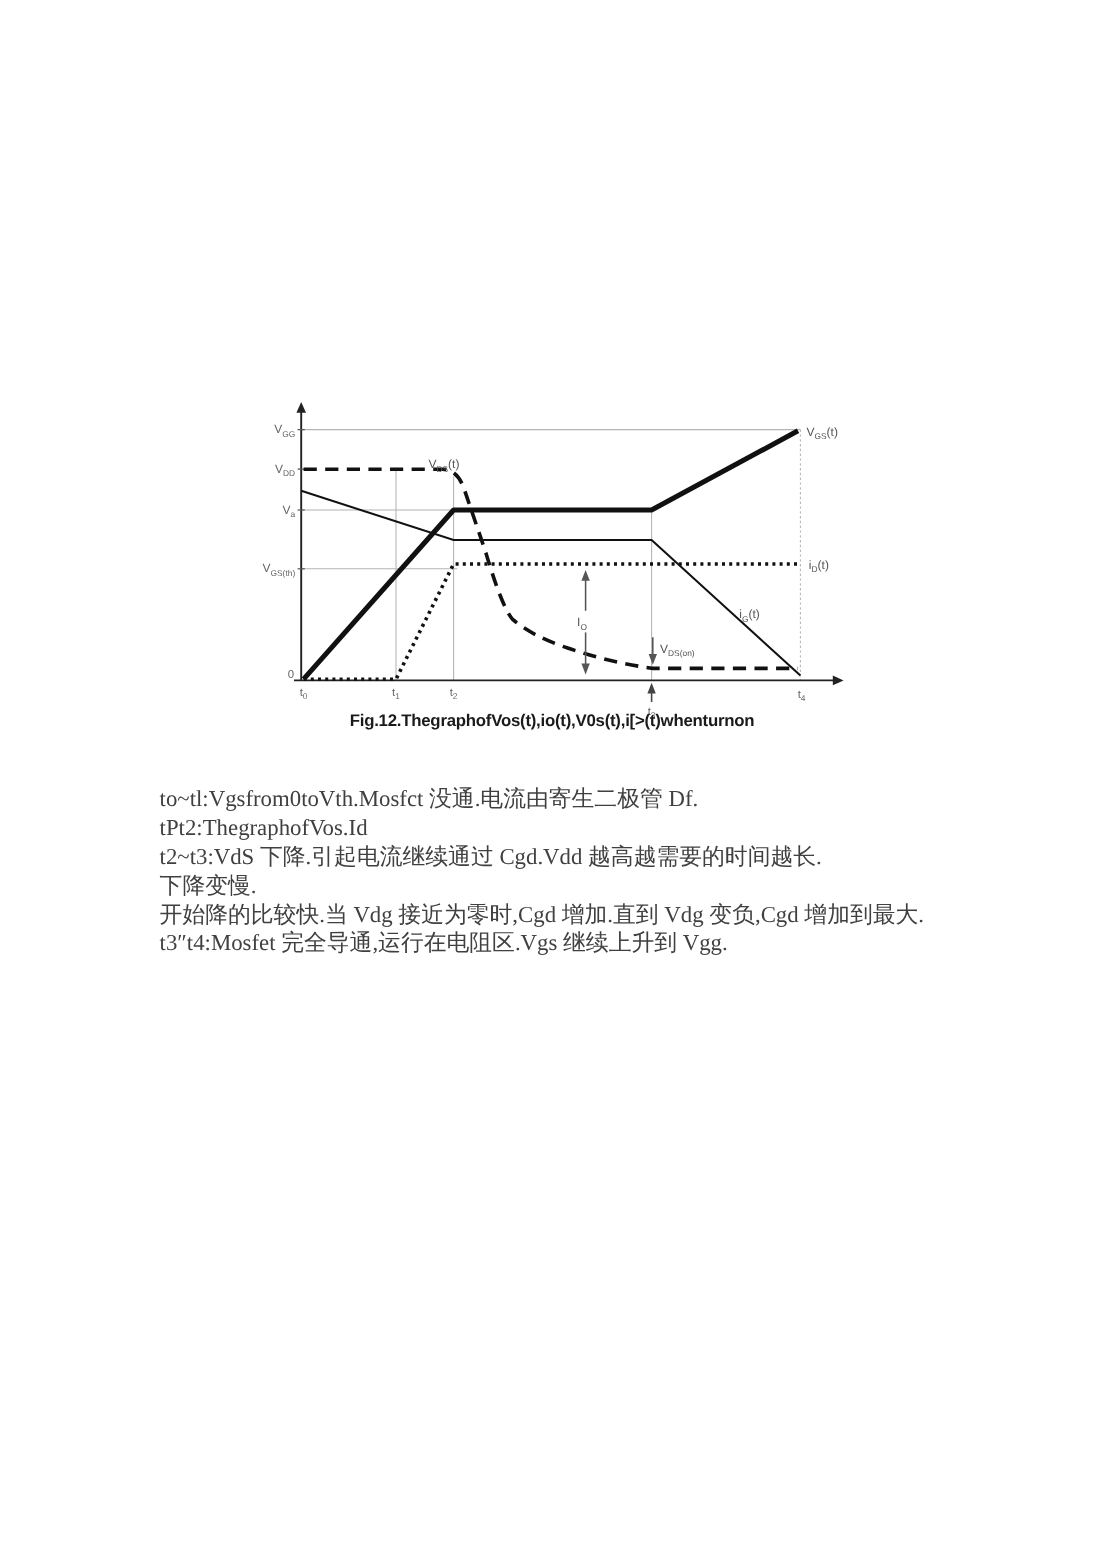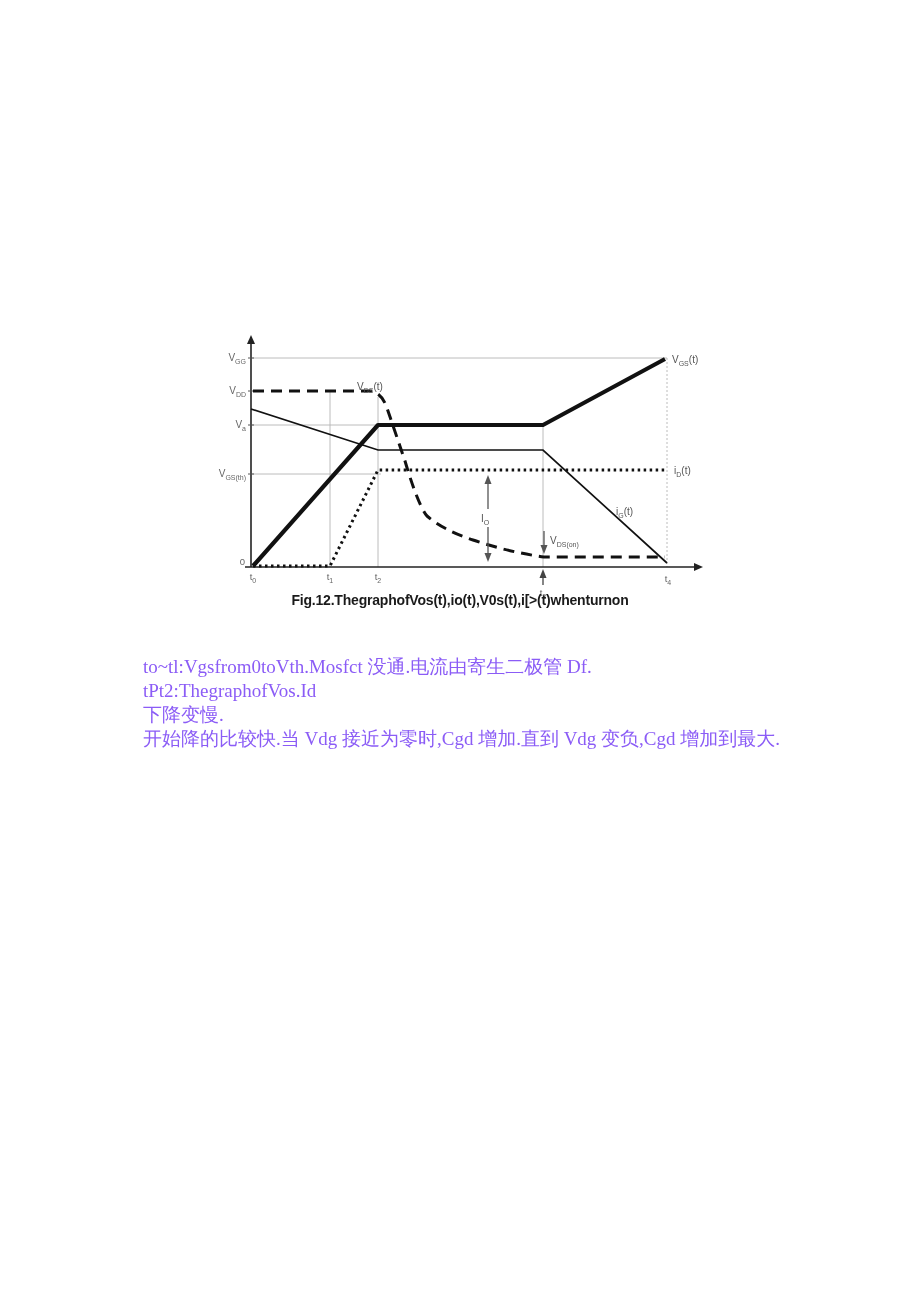--- a/index.html
+++ b/index.html
@@ -15,23 +15,22 @@
   .figure-caption{
     position:absolute;left:205px;top:592px;width:510px;
     text-align:center;
     font-family:"Liberation Sans", sans-serif;
     font-weight:700;font-size:14px;letter-spacing:-0.2px;
     color:#1a1a1a;
   }
   .notes{
     position:absolute;left:133px;top:655px;width:720px;
     font-family:"Liberation Serif","DejaVu Serif",serif;
-    font-size:19px;line-height:24px;color:#8b5cf6;
+    font-size:19px;line-height:24px;color:#404040;
     white-space:nowrap;
-    margin-left:10px;
   }
   svg text{font-family:"Liberation Sans", sans-serif;}
   .axlab{font-size:10px;fill:#666;}
   .ticklab{font-size:9.5px;fill:#666;}
   .curvelab{font-size:10px;fill:#555;}
   .sub{font-size:7px;}
 </style>
 </head>
 <body>
 
@@ -104,17 +103,19 @@
       <text x="469" y="141" class="curvelab"><tspan>i</tspan><tspan dy="3" class="sub">D</tspan><tspan dy="-3">(t)</tspan></text>
       <text x="411" y="182" class="curvelab"><tspan>i</tspan><tspan dy="3" class="sub">G</tspan><tspan dy="-3">(t)</tspan></text>
     </svg>
   </div>
 
   <div class="figure-caption">Fig.12.ThegraphofVos(t),io(t),V0s(t),i[&gt;(t)whenturnon</div>
 
   <div class="notes">
     <div>to~tl:Vgsfrom0toVth.Mosfct 没通.电流由寄生二极管 Df.</div>
     <div>tPt2:ThegraphofVos.Id</div>
+    <div>t2~t3:VdS 下降.引起电流继续通过 Cgd.Vdd 越高越需要的时间越长.</div>
     <div>下降变慢.</div>
     <div>开始降的比较快.当 Vdg 接近为零时,Cgd 增加.直到 Vdg 变负,Cgd 增加到最大.</div>
+    <div>t3″t4:Mosfet 完全导通,运行在电阻区.Vgs 继续上升到 Vgg.</div>
   </div>
 
 </div>
 
 </body></html>

